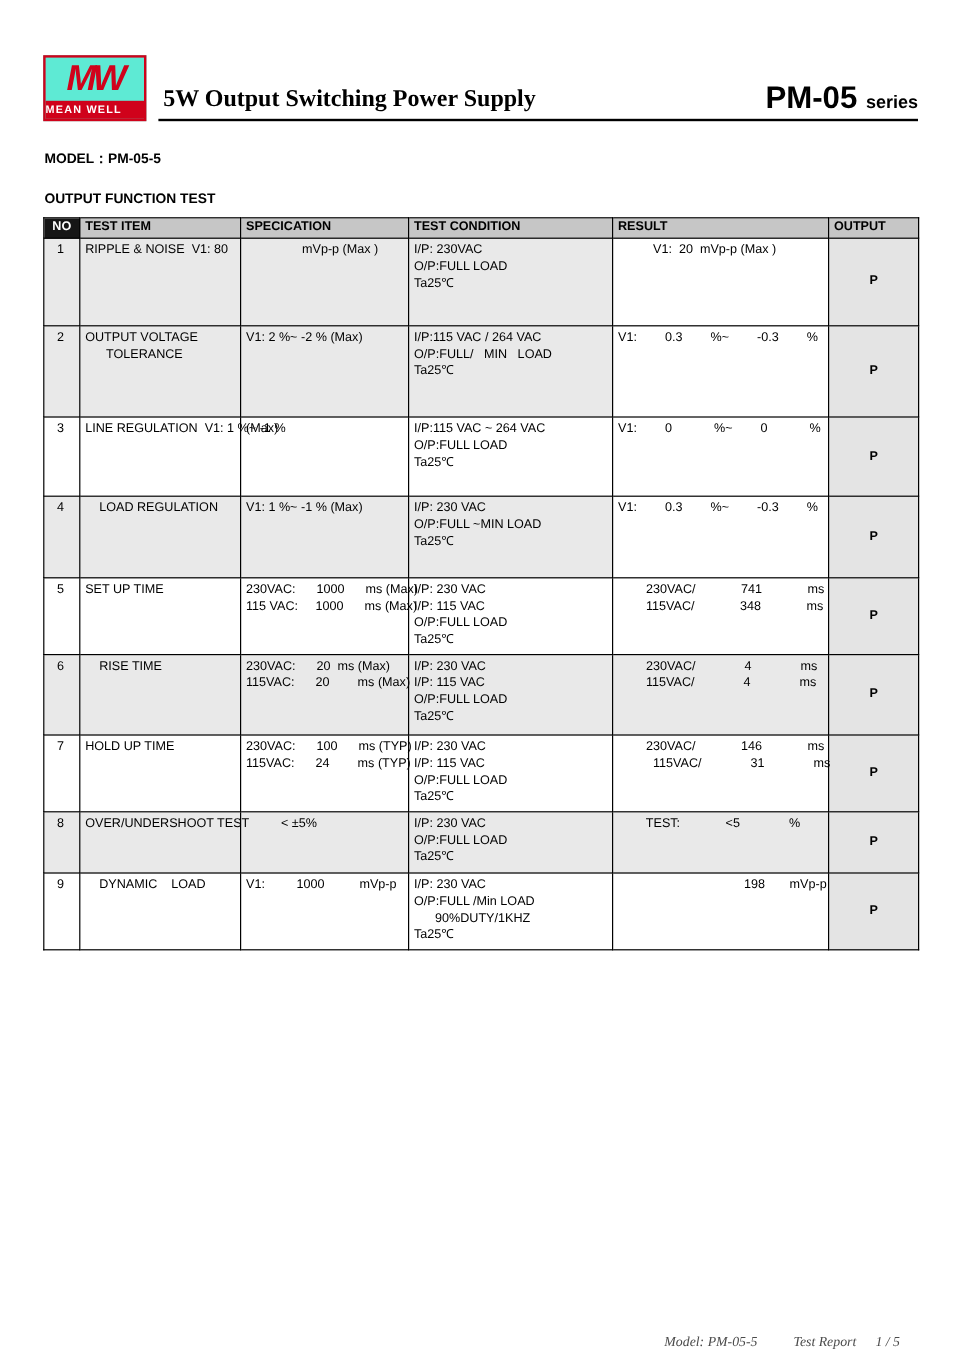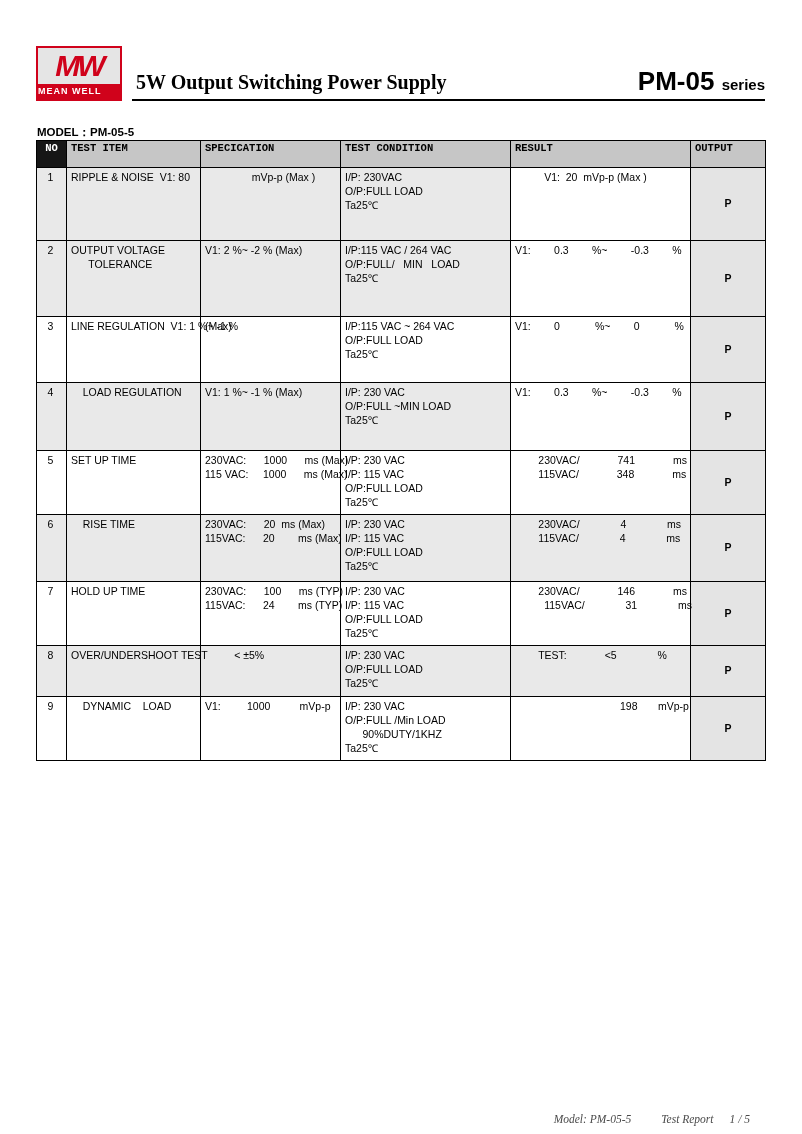--- a/index.html
+++ b/index.html
@@ -5,21 +5,21 @@
   * { margin:0; padding:0; box-sizing:border-box; }
   html,body { background:#fff; }
   body {
     width:802px; height:1134px; position:relative; overflow:hidden;
     font-family:"Liberation Sans", sans-serif; color:#000;
   }
   .page { position:absolute; inset:0; }
 
   
   .doc-header { display:flex; align-items:flex-end; margin:46px 37px 0 36px; }
-  .logo { width:86px; border:2px solid var(--brand,#d0021b); background:#e5e5e5; margin-right:10px; flex:0 0 auto; }
+  .logo { width:86px; border:2px solid var(--brand,#d0021b); background:#5eead4; margin-right:10px; flex:0 0 auto; }
   .logo-mw {
     color:var(--brand,#d0021b); font-weight:bold; font-style:italic;
     font-size:30px; line-height:36px; text-align:center; letter-spacing:-3px;
   }
   .logo-bar {
     background:var(--brand,#d0021b); color:#fff; font-size:9px; font-weight:bold;
     letter-spacing:1px; padding:2px 0 3px;
   }
   .title-band {
     flex:1; display:flex; justify-content:space-between; align-items:flex-end;
@@ -34,21 +34,21 @@
   .section-title { margin:20px 0 9px 37px; font-weight:bold; font-size:11.5px; }
 
   
   table.report {
     margin-left:36px; width:729px; border-collapse:collapse; table-layout:fixed;
     font-size:10.5px;
   }
   .report th, .report td { border:1px solid #000; vertical-align:top; }
   .report th {
     background:#c6c6c6; text-align:left; font-size:10.5px; font-weight:bold;
-    height:27px; padding:1px 4px;font-family:Liberation Mono, monospace;
+    height:17px; padding:1px 4px;
   }
   .report th.th-no { background:#161616; color:#fff; text-align:center; padding:1px 1px; }
   .report td { padding:3px 3px 0 4px; background:transparent; }
   .ln { white-space:pre; line-height:1.32; }
   tr.shaded { background:#e9e9e9; }
   td.c-no { text-align:center; padding-left:0; padding-right:2px; }
   td.c-result.white { background:#fff; }
   td.c-verdict { background:#e4e4e4; text-align:center; vertical-align:middle; font-weight:bold; padding:0; }
   tbody tr:nth-child(1){ height:73px; }
   tbody tr:nth-child(2){ height:76px; }
@@ -79,20 +79,21 @@
       <div class="logo-mw">MW</div>
       <div class="logo-bar">MEAN WELL</div>
     </div>
     <div class="title-band">
       <div class="doc-title">5W Output Switching Power Supply</div>
       <div class="series"><span>PM-05</span> <span class="suffix">series</span></div>
     </div>
   </div>
 
   <div class="model-line">MODEL：PM-05-5</div>
+  <div class="section-title">OUTPUT FUNCTION TEST</div>
 
   <table class="report">
     <colgroup>
       <col style="width:30px">
         <col style="width:134px">
         <col style="width:140px">
       <col style="width:170px">
         <col style="width:180px">
         <col style="width:75px">
     </colgroup>

